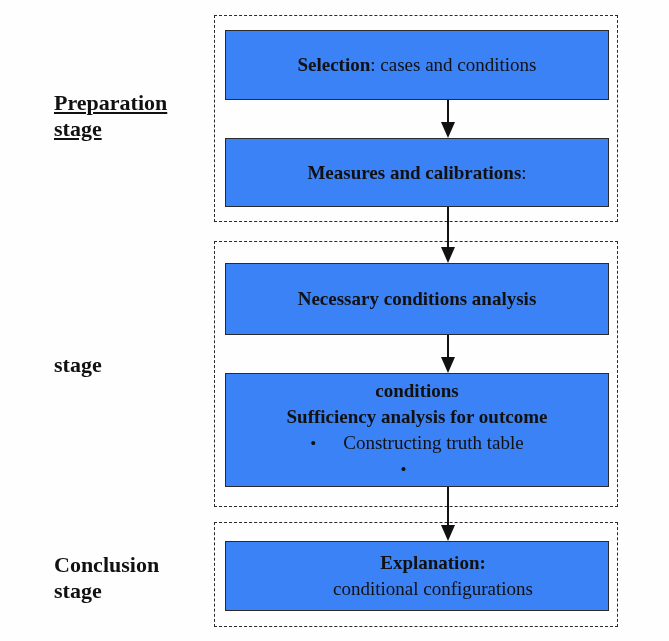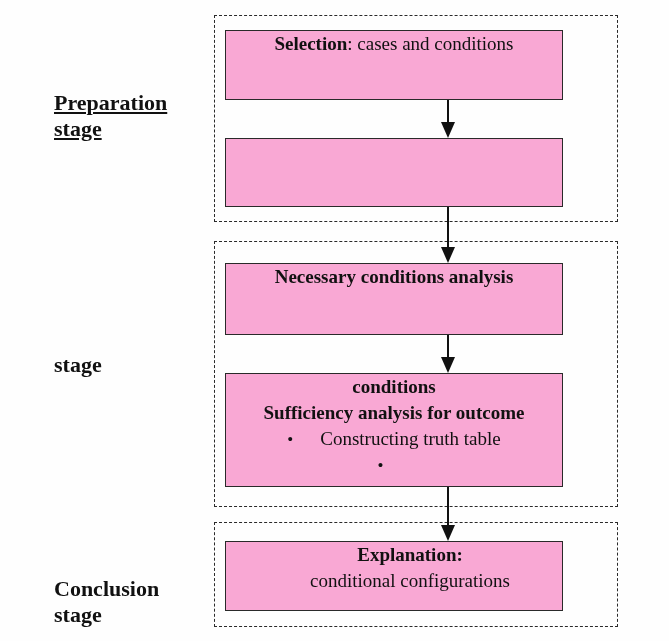--- a/index.html
+++ b/index.html
@@ -28,26 +28,27 @@
     position: absolute;
     left: 214px;
     width: 404px;
     border: 1.6px dashed #2a2a2a;
     box-sizing: border-box;
     background: transparent;
   }
   .fbox {
     position: absolute;
     left: 225px;
-    width: 338px;
+    width: 384px;
     border: 1.6px solid #2a2a2a;
     box-sizing: border-box;
-    background: #f9a8d4;
+    background: #3b82f6;
     display: flex;
     flex-direction: column;
+    justify-content: center;
     align-items: center;
     text-align: center;
     font-size: 19px;
     line-height: 26px;
   }
   .b { font-weight: bold; }
   .bullet-line {
     display: flex;
     justify-content: center;
     align-items: baseline;
@@ -84,34 +85,35 @@
 
 <div class="canvas">
 
   <div class="stage-label" style="top:90px;text-decoration:underline;">
     <div>Preparation</div>
     <div>stage</div>
   </div>
   <div class="stage-label" style="top:352px;">
     <div>stage</div>
   </div>
-  <div class="stage-label" style="top:552px;margin-top:24px;">
+  <div class="stage-label" style="top:552px;">
     <div>Conclusion</div>
     <div>stage</div>
   </div>
 
   <div class="group" style="top:15px;height:207px;"></div>
   <div class="group" style="top:241px;height:266px;"></div>
   <div class="group" style="top:522px;height:105px;"></div>
 
   <div class="fbox" style="top:30px;height:70px;">
     <div><span class="b">Selection</span><span>: cases and conditions</span></div>
   </div>
 
   <div class="fbox" style="top:138px;height:69px;">
+    <div><span class="b">Measures and calibrations</span><span>:</span></div>
   </div>
 
   <div class="fbox" style="top:263px;height:72px;">
     <div class="b">Necessary conditions analysis</div>
   </div>
 
   <div class="fbox" style="top:373px;height:114px;">
     <div class="b">conditions</div>
     <div class="b">Sufficiency analysis for outcome</div>
     <div class="bullet-line">

